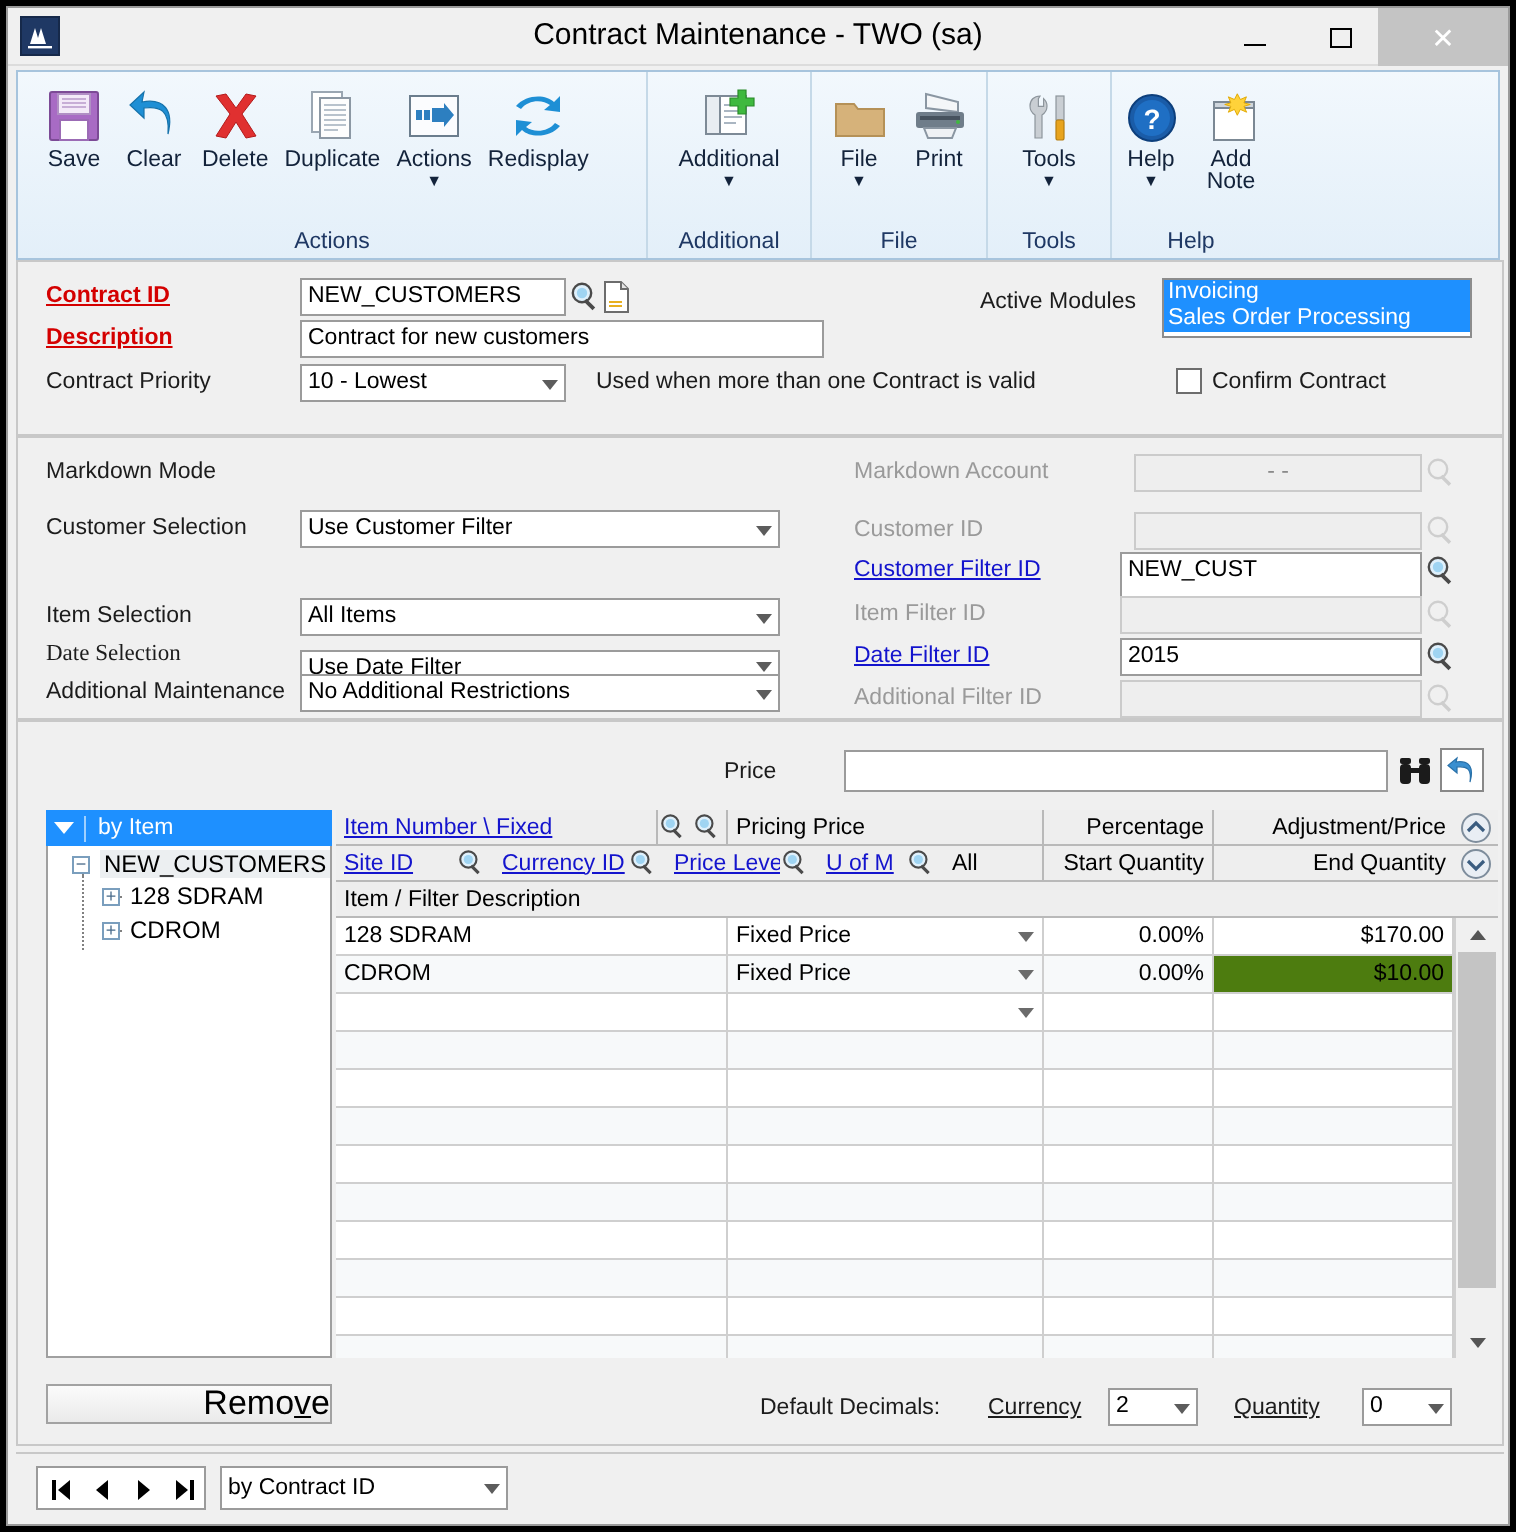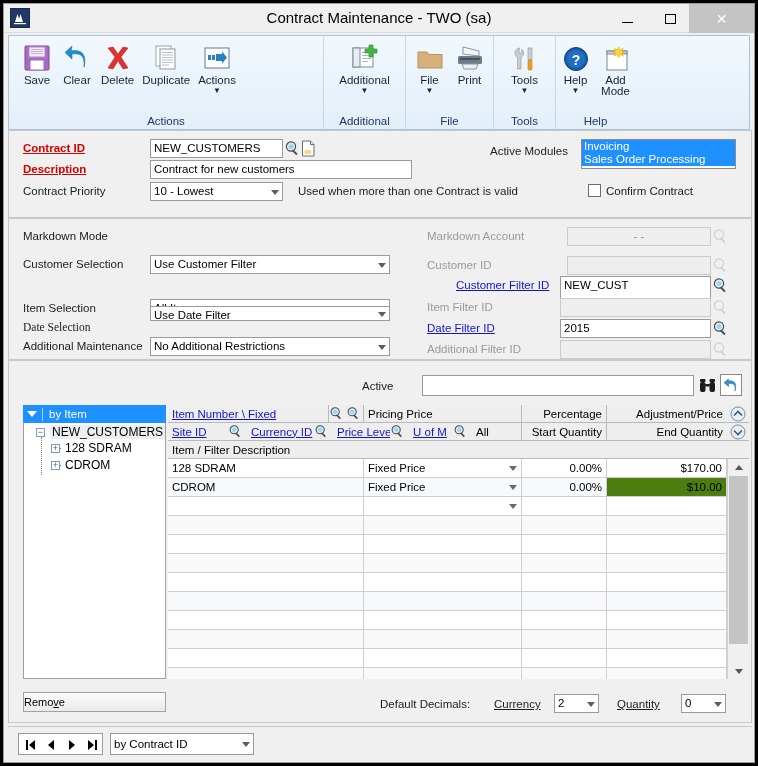--- a/index.html
+++ b/index.html
@@ -136,22 +136,22 @@
   
   .sb { position:absolute; background:#f0f0f0; border-left:1px solid #d0d0d0; }
   .sb-btn { position:absolute; left:0; right:0; height:16px; display:flex;align-items:center;justify-content:center; cursor:pointer;}
   .sb-thumb { position:absolute; left:1px; right:1px; background:#c4c4c4; cursor:pointer;}
   .chev { width:0;height:0;border-left:4px solid transparent;border-right:4px solid transparent;}
   .chev.up { border-bottom:5px solid #555; }
   .chev.dn { border-top:5px solid #555; }
   
   .btn {
     position:absolute; background:linear-gradient(#fbfbfb,#eaeaea);
-    border:1px solid #a2a2a2; font-size:11px; color:#000;
-    display:flex; align-items:center; justify-content:flex-start; cursor:pointer;
+    border:1px solid #a2a2a2; font-size:17px; color:#000;
+    display:flex; align-items:center; justify-content:flex-end; cursor:pointer;
   }
   .btn u { text-decoration:underline; }
   
   #navbar { position:absolute; border-top:1px solid #c8c8c8; }
   .navb { position:absolute; display:flex;align-items:center;justify-content:center;cursor:pointer;}
   .tri-r { width:0;height:0;border-top:5px solid transparent;border-bottom:5px solid transparent;border-left:7px solid #000;}
   .tri-l { width:0;height:0;border-top:5px solid transparent;border-bottom:5px solid transparent;border-right:7px solid #000;}
   .bar { width:2px; height:10px; background:#000; }
 </style>
 </head>
@@ -238,20 +238,29 @@
               <rect x="3" y="5" width="24" height="20" fill="#fbfcfe" stroke="#6b7d8d"></rect>
               <rect x="6" y="12" width="3" height="5" fill="#2d7fc0"></rect>
               <rect x="10" y="12" width="3" height="5" fill="#2d7fc0"></rect>
               <path d="M14 11 L20 11 L20 8.5 L25 14.5 L20 20.5 L20 18 L14 18 Z" fill="#2d7fc0"></path>
             </svg>
           </div>
           <div class="rlabel">Actions</div>
           <div class="rcaret">▼</div>
         </div>
 
+        <div class="ritem">
+          <div class="ricon">
+            <svg width="30" height="30" viewBox="0 0 30 30">
+              <path d="M4 10 C9 4 19 4 23 8 L26 5 L26 13 L18 12 L21 9.5 C17 6.5 10 7 6.5 11.5 Z" fill="#1e8fd5"></path>
+              <path d="M26 20 C21 26 11 26 7 22 L4 25 L4 17 L12 18 L9 20.5 C13 23.5 20 23 23.5 18.5 Z" fill="#1e8fd5"></path>
+            </svg>
+          </div>
+          <div class="rlabel">Redisplay</div>
+        </div>
       </div>
       <div class="rgrouplabel">Actions</div>
     </div>
 
     <div class="rgroup" style="left:314px; width:82px;">
       <div class="ritems" style="justify-content:center;">
         <div class="ritem">
           <div class="ricon">
             <svg width="30" height="30" viewBox="0 0 30 30">
               <rect x="4" y="5" width="20" height="19" fill="#ffffff" stroke="#7d8a96"></rect>
@@ -331,21 +340,21 @@
         </div>
         <div class="ritem" style="width:38px;">
           <div class="ricon">
             <svg width="28" height="28" viewBox="0 0 28 28">
               <rect x="5" y="6" width="20" height="19" fill="#ffffff" stroke="#7b8894"></rect>
               <rect x="5" y="6" width="20" height="3" fill="#cfd6dd" stroke="#7b8894"></rect>
               <path d="M7 2 L8.6 5 L11.8 3.6 L10.5 6.8 L13.8 7.6 L10.5 8.6 L11.9 11.7 L8.6 10.2 L7 13.3 L5.5 10.2 L2.3 11.7 L3.6 8.6 L0.4 7.6 L3.6 6.8 L2.3 3.6 L5.5 5 Z" transform="translate(10,0) scale(0.95)" fill="#ffd23a" stroke="#e0a800" stroke-width="0.5"></path>
             </svg>
           </div>
           <div class="rlabel" style="white-space:pre-line;">Add
-Mode</div>
+Note</div>
         </div>
       </div>
       <div class="rgrouplabel">Help</div>
     </div>
   </div>
 
   <div class="panel" style="left:4px; top:126px; width:744px; height:88px;">
     <div class="lbl req" style="left:14px; top:11px;">Contract ID</div>
     <div class="fld" style="left:141px; top:8px; width:133px; height:19px;">NEW_CUSTOMERS</div>
     <div class="lookup" style="left:275px; top:9px;">
@@ -395,21 +404,21 @@
       <span class="car"></span>
     </div>
 
     <div class="lbl" style="left:14px; top:83px;">Item Selection</div>
     <div class="sel" style="left:141px; top:80px; width:240px; height:19px;">
       <span>All Items</span>
       <span class="car"></span>
     </div>
 
     <div class="lbl" style="left:14px; top:102px;font-family:Liberation Serif, serif;">Date Selection</div>
-    <div class="sel" style="left:141px; top:87px; width:240px; height:15px;text-decoration:underline;">
+    <div class="sel" style="left:141px; top:106px; width:240px; height:15px;text-decoration:underline;">
       <span>Use Date Filter</span>
       <span class="car"></span>
     </div>
 
     <div class="lbl" style="left:14px; top:121px;">Additional Maintenance</div>
     <div class="sel focus" style="left:141px; top:118px; width:240px; height:19px;">
       <span>No Additional Restrictions</span>
       <span class="car"></span>
     </div>
 
@@ -424,21 +433,21 @@
 
     <div class="lbl dim" style="left:418px; top:40px;">Customer ID</div>
     <div class="fld gray" style="left:558px; top:37px; width:144px; height:19px;"></div>
     <div class="lookup dim" style="left:703px; top:38px;">
       <svg width="17" height="17" viewBox="0 0 17 17">
           <circle cx="7" cy="6.5" r="4.6" fill="none" stroke="#8a8a8a" stroke-width="1.2"></circle>
           <rect x="9.2" y="9.4" width="6.2" height="1.7" transform="rotate(45 9.2 9.4)" fill="#8a8a8a"></rect>
         </svg>
     </div>
 
-    <div class="lbl link" style="left:418px; top:60px;margin-left:29px;">Customer Filter ID</div>
+    <div class="lbl link" style="left:418px; top:60px;">Customer Filter ID</div>
     <div class="fld" style="left:551px; top:57px; width:151px; height:37px;">NEW_CUST</div>
     <div class="lookup" style="left:703px; top:58px;">
       <svg width="17" height="17" viewBox="0 0 17 17">
         <circle cx="7" cy="6.5" r="4.6" fill="#dff0fb" stroke="#4a4a4a" stroke-width="1.2"></circle>
         <circle cx="7" cy="6.5" r="2.6" fill="#9fd4f2"></circle>
         <rect x="9.2" y="9.4" width="6.2" height="1.9" transform="rotate(45 9.2 9.4)" fill="#4a4a4a"></rect>
       </svg>
     </div>
 
     <div class="lbl dim" style="left:418px; top:82px;">Item Filter ID</div>
@@ -465,21 +474,21 @@
     <div class="lookup dim" style="left:703px; top:122px;">
       <svg width="17" height="17" viewBox="0 0 17 17">
           <circle cx="7" cy="6.5" r="4.6" fill="none" stroke="#8a8a8a" stroke-width="1.2"></circle>
           <rect x="9.2" y="9.4" width="6.2" height="1.7" transform="rotate(45 9.2 9.4)" fill="#8a8a8a"></rect>
         </svg>
     </div>
   </div>
 
   <div class="panel" style="left:4px; top:356px; width:744px; height:363px;">
 
-    <div class="lbl" style="left:353px; top:19px;">Active</div>
+    <div class="lbl" style="left:353px; top:19px;">Price</div>
     <div id="search-box" style="left:413px; top:14px; width:272px; height:21px;"></div>
     <div class="iconbtn" style="left:689px; top:15px; width:19px; height:19px;">
       <svg width="17" height="15" viewBox="0 0 17 15">
         <rect x="1" y="4" width="5.5" height="10" rx="2" fill="#1b1b1b"></rect>
         <rect x="10.5" y="4" width="5.5" height="10" rx="2" fill="#1b1b1b"></rect>
         <rect x="1" y="1" width="5.5" height="3" rx="1" fill="#1b1b1b"></rect>
         <rect x="10.5" y="1" width="5.5" height="3" rx="1" fill="#1b1b1b"></rect>
         <rect x="6.3" y="6" width="4.4" height="2.5" fill="#1b1b1b"></rect>
       </svg>
     </div>

